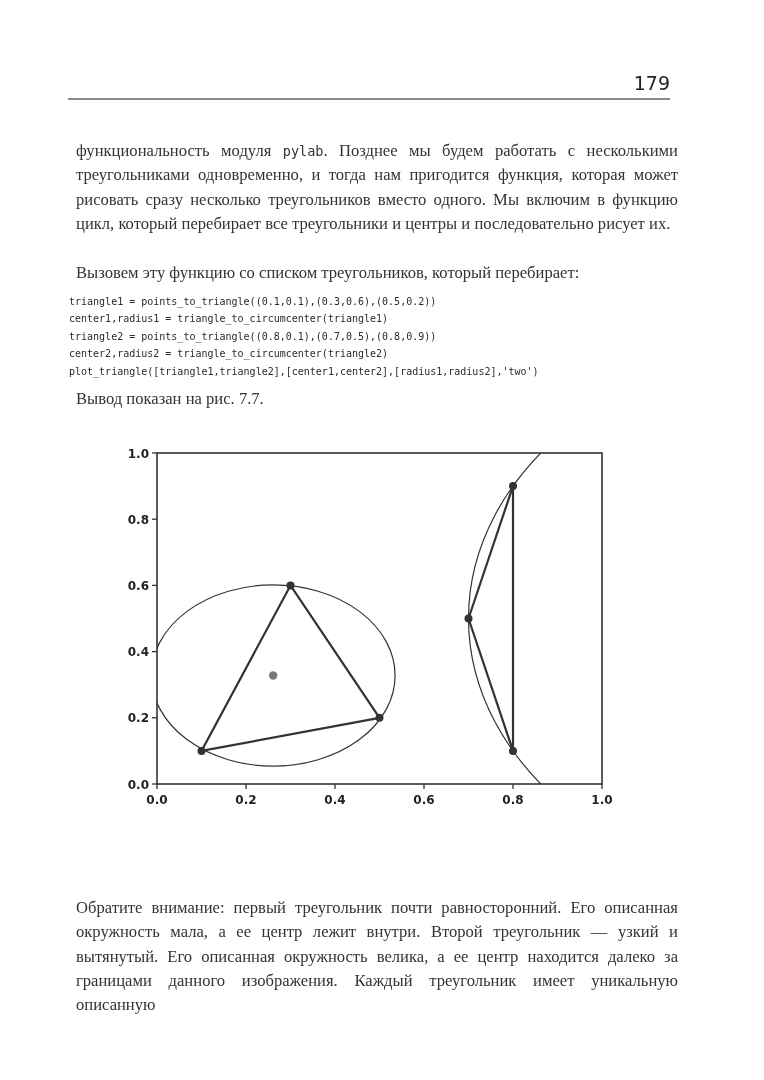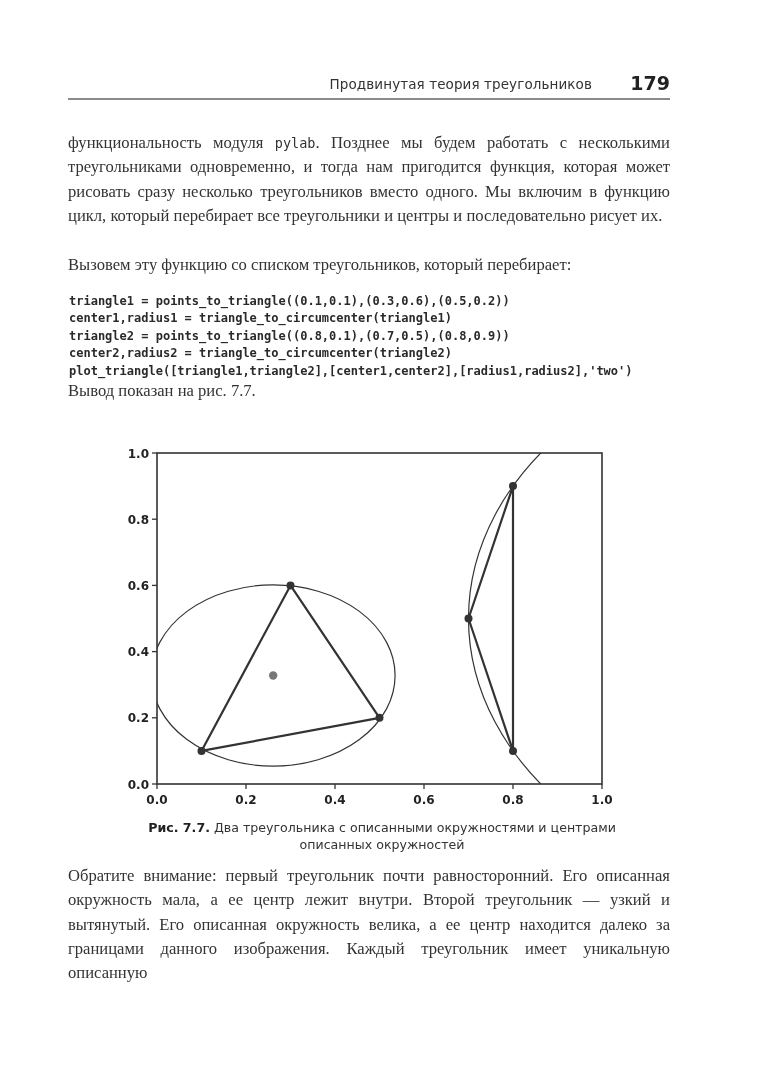--- a/index.html
+++ b/index.html
@@ -1,33 +1,32 @@
 <!DOCTYPE html>
 <html><head>
   <meta charset="utf-8">
   <style>
     html, body { margin: 0; padding: 0; background: #ffffff; }
     body { width: 764px; height: 1080px; position: relative; overflow: hidden; color: #2b2b2b; }
     .header { position: absolute; left: 68px; top: 72px; width: 602px; height: 26px; border-bottom: 2px solid #8a8a8a; }
     .header-title { position: absolute; right: 78px; top: 4px; font-family: "DejaVu Sans", sans-serif; font-size: 13.5px; color: #333; letter-spacing: 0.1px; }
-    .header-page { position: absolute; right: 0; top: 0; font-family: "DejaVu Sans", sans-serif; font-weight: bold; font-size: 19px; color: #222; }
-    .para { position: absolute; left: 68px; width: 602px; font-family: "Liberation Serif", serif; font-size: 16.6px; line-height: 24.3px; color: #333; text-align: justify; margin: 0; }
+    .header-page { position: absolute; right: 0; top: 0; font-family: "DejaVu Sans", sans-serif; font-weight: normal; font-size: 19px; color: #222; }
+    .para { position: absolute; left: 68px; width: 602px; font-family: "Liberation Serif", serif; font-size: 16.6px; line-height: 24.3px; color: #333; text-align: justify; margin: 8px; }
     .para code { font-family: "DejaVu Sans Mono", monospace; font-size: 13.5px; color: #333; }
-    .code-block { position: absolute; left: 69px; top: 293px; width: 620px; font-family: "DejaVu Sans Mono", monospace; font-size: 12px; line-height: 17.4px; color: #2a2a2a; white-space: pre; margin: 0; font-weight: bold; }
+    .code-block { position: absolute; left: 69px; top: 293px; width: 620px; font-family: "DejaVu Sans Mono", monospace; font-size: 10px; line-height: 17.4px; color: #2a2a2a; white-space: pre; margin: 0; }
     .figure { position: absolute; left: 0; top: 0; width: 764px; height: 1080px; pointer-events: none; }
     .figure svg { position: absolute; left: 0; top: 0; pointer-events: auto; }
     .caption { position: absolute; left: 120px; top: 819px; width: 524px; text-align: center; font-family: "DejaVu Sans", sans-serif; font-size: 12.6px; line-height: 17px; color: #333; }
     .caption b { font-weight: bold; color: #222; }
     .tick-label { font-family: "DejaVu Sans", sans-serif; font-size: 12px; fill: #222; font-weight: bold; }
   </style>
 </head>
 <body>
 
 <div class="header">
-  <span class="header-title">Продвинутая теория треугольников</span>
   <span class="header-page">179</span>
 </div>
 
 <p class="para" style="top:131px;"><span>функциональность модуля </span><code>pylab</code><span>. Позднее мы будем работать с несколькими треугольниками одновременно, и тогда нам пригодится функция, которая может рисовать сразу несколько треугольников вместо одного. Мы включим в функцию цикл, который перебирает все треугольники и центры и последовательно рисует их.</span></p>
 
 <p class="para" style="top:253px;">Вызовем эту функцию со списком треугольников, который перебирает:</p>
 
 <pre class="code-block"><span>triangle1 = points_to_triangle((0.1,0.1),(0.3,0.6),(0.5,0.2))</span>
 <span>center1,radius1 = triangle_to_circumcenter(triangle1)</span>
 <span>triangle2 = points_to_triangle((0.8,0.1),(0.7,0.5),(0.8,0.9))</span>
@@ -77,16 +76,15 @@
         <line x1="152" y1="651.6" x2="157" y2="651.6" stroke="#333" stroke-width="1.3"></line>
         <text x="149" y="656.1" text-anchor="end" class="tick-label">0.4</text>
         <line x1="152" y1="585.4" x2="157" y2="585.4" stroke="#333" stroke-width="1.3"></line>
         <text x="149" y="589.9" text-anchor="end" class="tick-label">0.6</text>
         <line x1="152" y1="519.2" x2="157" y2="519.2" stroke="#333" stroke-width="1.3"></line>
         <text x="149" y="523.7" text-anchor="end" class="tick-label">0.8</text>
         <line x1="152" y1="453" x2="157" y2="453" stroke="#333" stroke-width="1.3"></line>
         <text x="149" y="457.5" text-anchor="end" class="tick-label">1.0</text>
       </g>
   </svg>
-  <div class="caption"><b>Рис. 7.7.</b><span> Два треугольника с описанными окружностями и центрами описанных окружностей</span></div>
 </div>
 
-<p class="para" style="top:864px;">Обратите внимание: первый треугольник почти равносторонний. Его описанная окружность мала, а ее центр лежит внутри. Второй треугольник — узкий и вытянутый. Его описанная окружность велика, а ее центр находится далеко за границами данного изображения. Каждый треугольник имеет уникальную описанную</p>
+<p class="para" style="top:888px;">Обратите внимание: первый треугольник почти равносторонний. Его описанная окружность мала, а ее центр лежит внутри. Второй треугольник — узкий и вытянутый. Его описанная окружность велика, а ее центр находится далеко за границами данного изображения. Каждый треугольник имеет уникальную описанную</p>
 
 </body></html>

